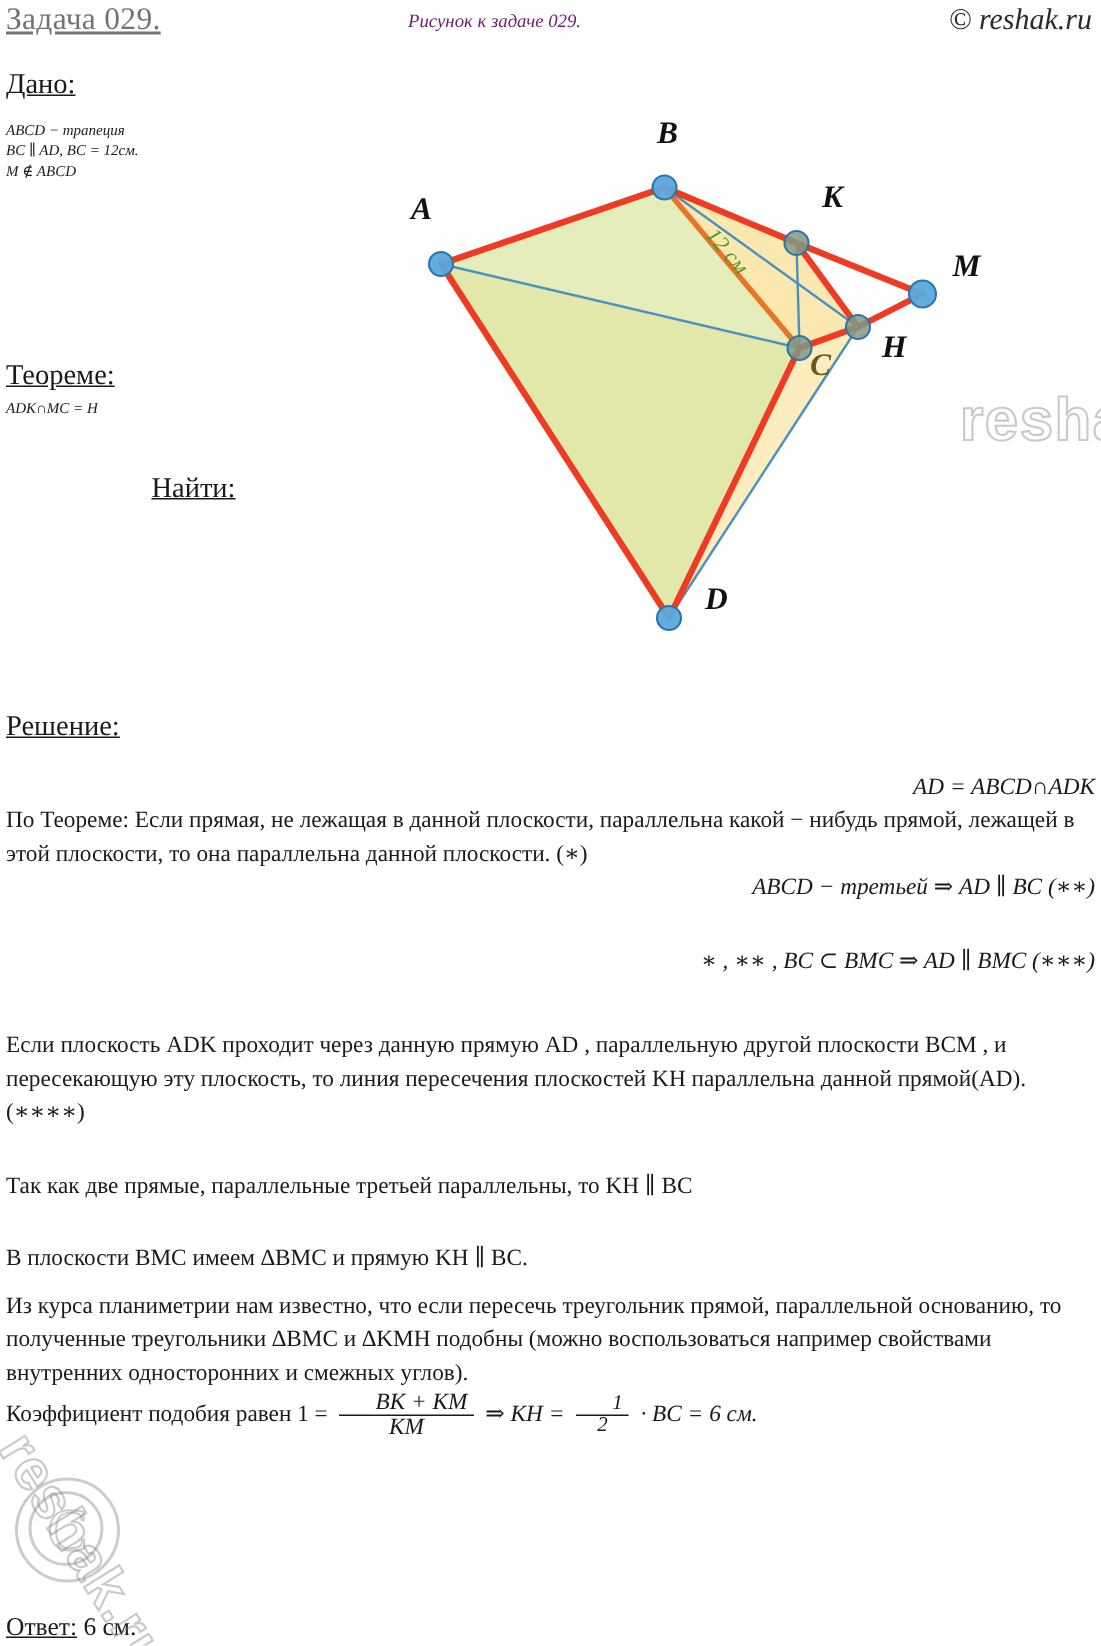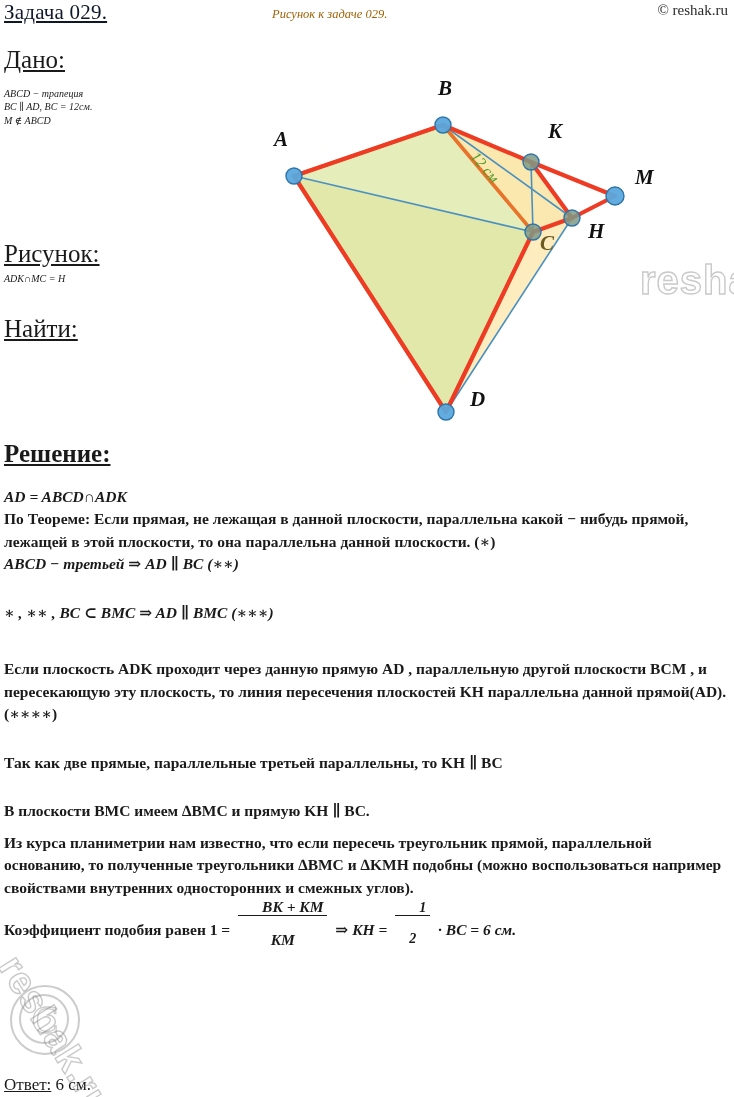--- a/index.html
+++ b/index.html
@@ -20,50 +20,51 @@
   .header {
     position: absolute;
     left: 0; top: 0;
     width: 734px;
     height: 34px;
   }
   .task-link {
     position: absolute;
     left: 4px; top: 0px;
     font-size: 21px;
-    color: #0f172a;
+    color: #737373;
     text-decoration: underline;
     letter-spacing: .2px;
     white-space: nowrap;
     cursor: pointer;
   }
   .fig-caption {
     position: absolute;
     left: 272px; top: 7px;
     font-size: 12.5px;
     font-style: italic;
-    color: #a16207;
+    color: #701a75;
     white-space: nowrap;
   }
   .copyright {
     position: absolute;
     right: 6px; top: 2px;
-    font-size: 15px;
+    font-size: 20px;
     color: #2b2b2b;
     white-space: nowrap;
+    font-style: italic;
   }
 
   
   .given-block {
     position: absolute;
     left: 4px; top: 46px;
     width: 250px;
   }
   .sec-head {
-    font-size: 25px;
+    font-size: 19px;
     text-decoration: underline;
     margin: 0 0 13px 0;
     white-space: nowrap;
   }
   .math-line {
     font-size: 10px;
     font-style: italic;
     line-height: 1.33;
     white-space: nowrap;
   }
@@ -73,63 +74,62 @@
     left: 4px; top: 240px;
     width: 250px;
   }
   .prove-block .sec-head { margin-bottom: 4px; }
 
   .find-block {
     position: absolute;
     left: 4px; top: 315px;
     width: 250px;
   }
-  .find-block .sec-head { margin-bottom: 4px; }
+  .find-block .sec-head { margin-bottom: 4px; text-align: center; }
 
   
   .figure {
     position: absolute;
     left: 252px; top: 62px;
     width: 470px;
     height: 380px;
   }
   .figure svg { display: block; }
 
   
   .solution {
     position: absolute;
-    left: 4px; top: 440px;
+    left: 4px; top: 474px;
     width: 726px;
-    font-weight: bold;
   }
   .solution .sec-head { margin-bottom: 18px; }
   .sol-p {
     font-size: 15.5px;
     line-height: 1.45;
     margin: 0;
   }
-  .sol-p.it { font-style: italic; }
+  .sol-p.it { font-style: italic; text-align: right; }
   .i { font-style: italic; }
   .gap-sm { height: 9px; }
   .gap-md { height: 26px; }
   .gap-lg { height: 34px; }
 
   .frac {
     display: inline-block;
     vertical-align: middle;
     text-align: center;
     font-style: italic;
     line-height: 1.05;
     margin: 0 4px;
   }
   .frac .num { display: block; padding: 0 4px; margin-left: 20px; }
   .frac .den {
     display: block;
     border-top: 1.3px solid #1a1a1a;
-    padding: 16px 4px;
+    padding: 0 4px;
   }
   .frac.small { font-size: 14px; }
 
   .answer {
     position: absolute;
     left: 4px; top: 1063px;
     font-size: 17px;
     white-space: nowrap;
     margin-top: 12px;
   }
@@ -194,21 +194,21 @@
 </div>
 
 <div class="given-block">
   <div class="sec-head">Дано:</div>
   <div class="math-line">ABCD − трапеция</div>
   <div class="math-line">BC ∥ AD, BC = 12см.</div>
   <div class="math-line">M ∉ ABCD</div>
 </div>
 
 <div class="prove-block">
-  <div class="sec-head">Рисунок:</div>
+  <div class="sec-head">Теореме:</div>
   <div class="math-line">ADK∩MC = H</div>
 </div>
 
 <div class="find-block">
   <div class="sec-head">Найти:</div>
 </div>
 
 <div class="figure">
   <svg id="fig-svg" width="470" height="380" viewBox="0 0 470 380">
     <g id="fig-faces">

